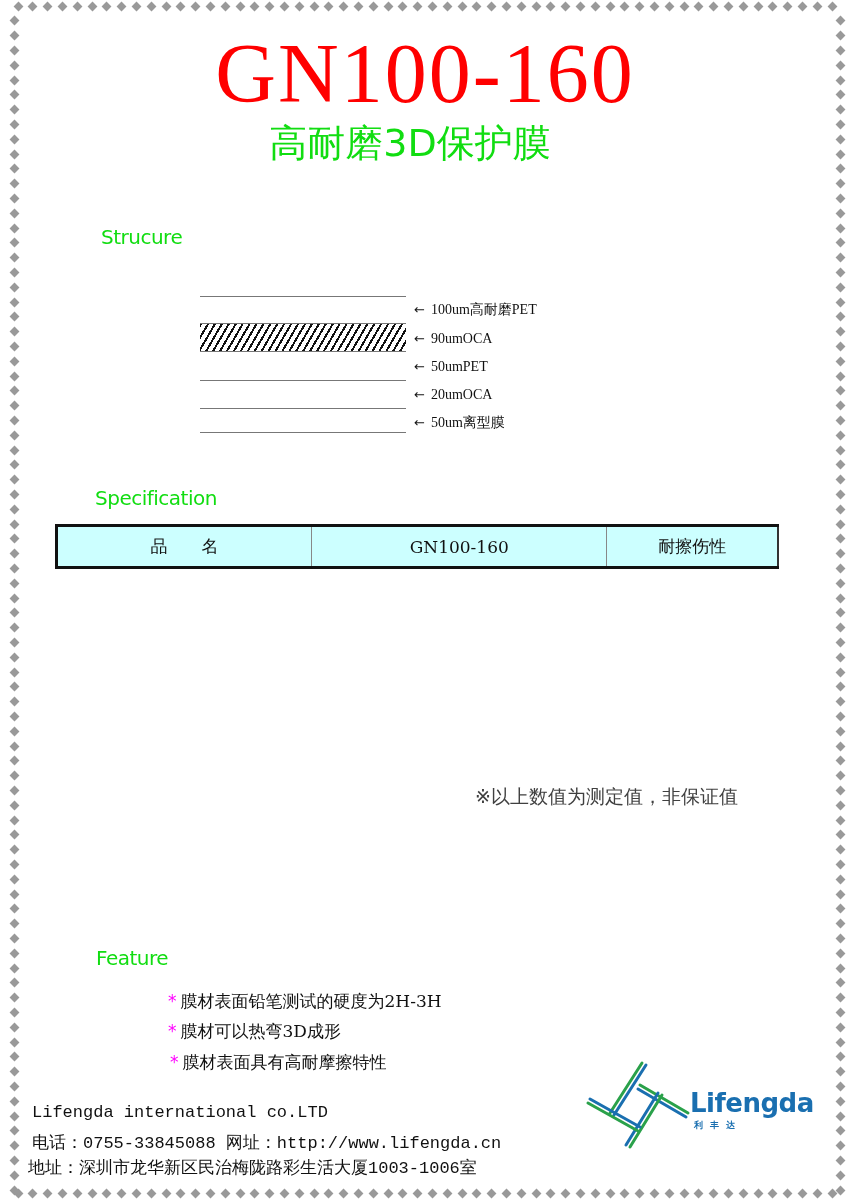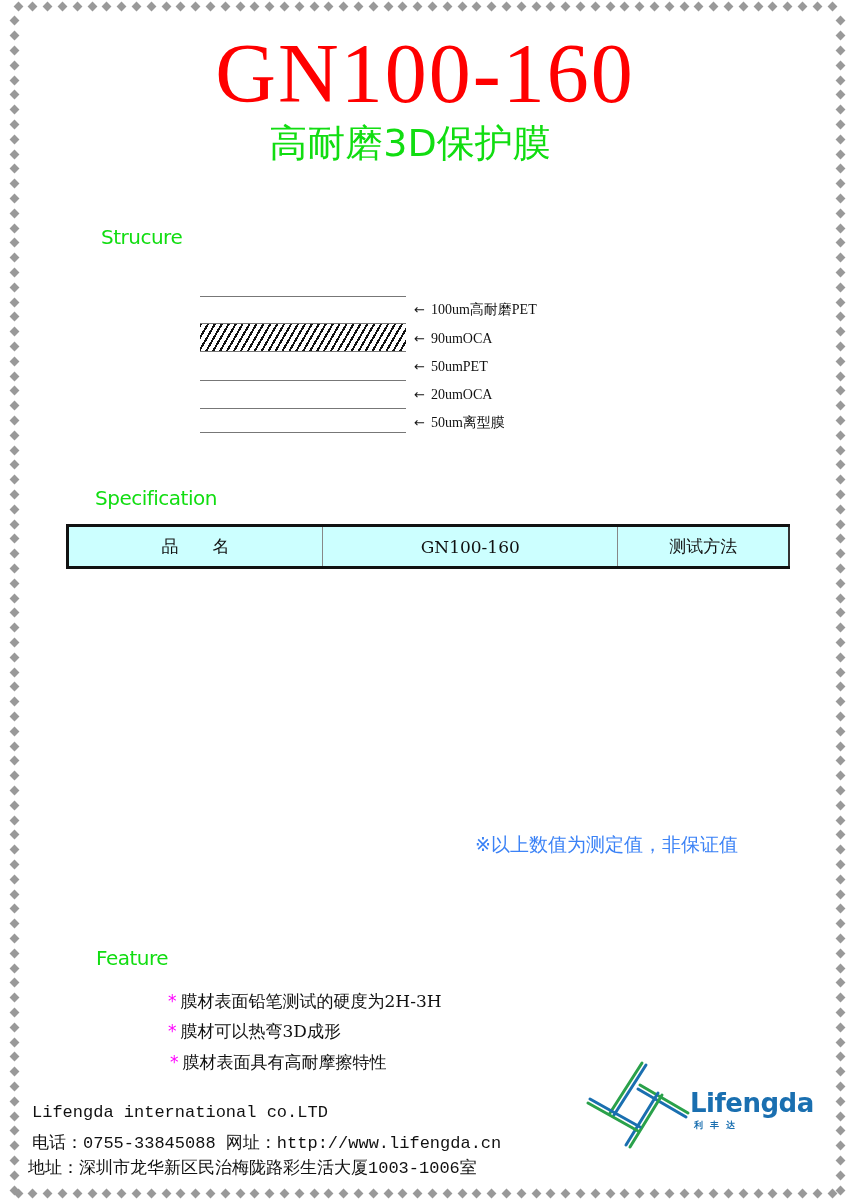--- a/index.html
+++ b/index.html
@@ -38,36 +38,36 @@
     font-family: "Liberation Serif", "DejaVu Serif", serif; white-space: nowrap;
   }
   .layer-label .arrow { margin-right: 6px; font-family: "DejaVu Sans", sans-serif; font-size: 13px; }
 
   table.spec {
     position: absolute; left: 55px; top: 524px; width: 724px;
     border-collapse: collapse; table-layout: fixed;
     border-top: 3px solid #111; border-left: 3px solid #111; border-bottom: 3px solid #111;
     border-right: 2px solid #333;
     background: #ccffff;
-    font-family: "DejaVu Serif", "Liberation Serif", serif; font-size: 17px; margin-left: 11px;
+    font-family: "DejaVu Serif", "Liberation Serif", serif; font-size: 17px;
   }
   table.spec td {
     border: 1px solid #888; text-align: center; vertical-align: middle; padding: 0;
     position: relative;
   }
   .small-note { font-family: "DejaVu Sans", sans-serif; font-size: 13px; display: block; line-height: 16px; }
   .main-val { display: block; line-height: 22px; }
   .diag { position: absolute; inset: 0; }
   .diag svg { width: 100%; height: 100%; display: block; }
   .sub-line { display: block; line-height: 26px; }
   .sub-line.first { border-bottom: 1px solid #fff; }
   .method-sans { font-family: "DejaVu Sans", sans-serif; font-size: 15px; }
 
   .note {
-    position: absolute; left: 475px; top: 832px; font-size: 19px; color: #3b82f6;
+    position: absolute; left: 475px; top: 784px; font-size: 19px; color: #404040;
     font-family: "DejaVu Sans", sans-serif;
   }
   .feature-item {
     position: absolute; font-size: 17px; line-height: 22px; white-space: nowrap;
     font-family: "DejaVu Serif", serif;
   }
   .feature-item .star { color: #ff00ff; margin-right: 4px; font-family: "DejaVu Sans", sans-serif; }
 
   .footer-line {
     position: absolute; left: 32px; font-family: "Liberation Mono", "DejaVu Sans Mono", monospace;
@@ -384,21 +384,21 @@
 <table class="spec">
   <colgroup>
       <col style="width:255px">
       <col style="width:295px">
       <col style="width:171px">
     </colgroup>
   <tbody>
       <tr style="height:42px;">
     <td>品　　名</td>
     <td>GN100-160</td>
-    <td>测试方法</td>
+    <td>耐擦伤性</td>
   </tr>
 </tbody>
   </table>
 
 <div class="note">※以上数值为测定值，非保证值</div>
 
 <div class="section" style="left:96px; top:946px;">Feature</div>
 <div class="feature-item" style="left:168px; top:990px;"><span class="star">*</span><span>膜材表面铅笔测试的硬度为2H-3H</span></div>
 <div class="feature-item" style="left:168px; top:1020px;"><span class="star">*</span><span>膜材可以热弯3D成形</span></div>
 <div class="feature-item" style="left:170px; top:1051px;"><span class="star">*</span><span>膜材表面具有高耐摩擦特性</span></div>

